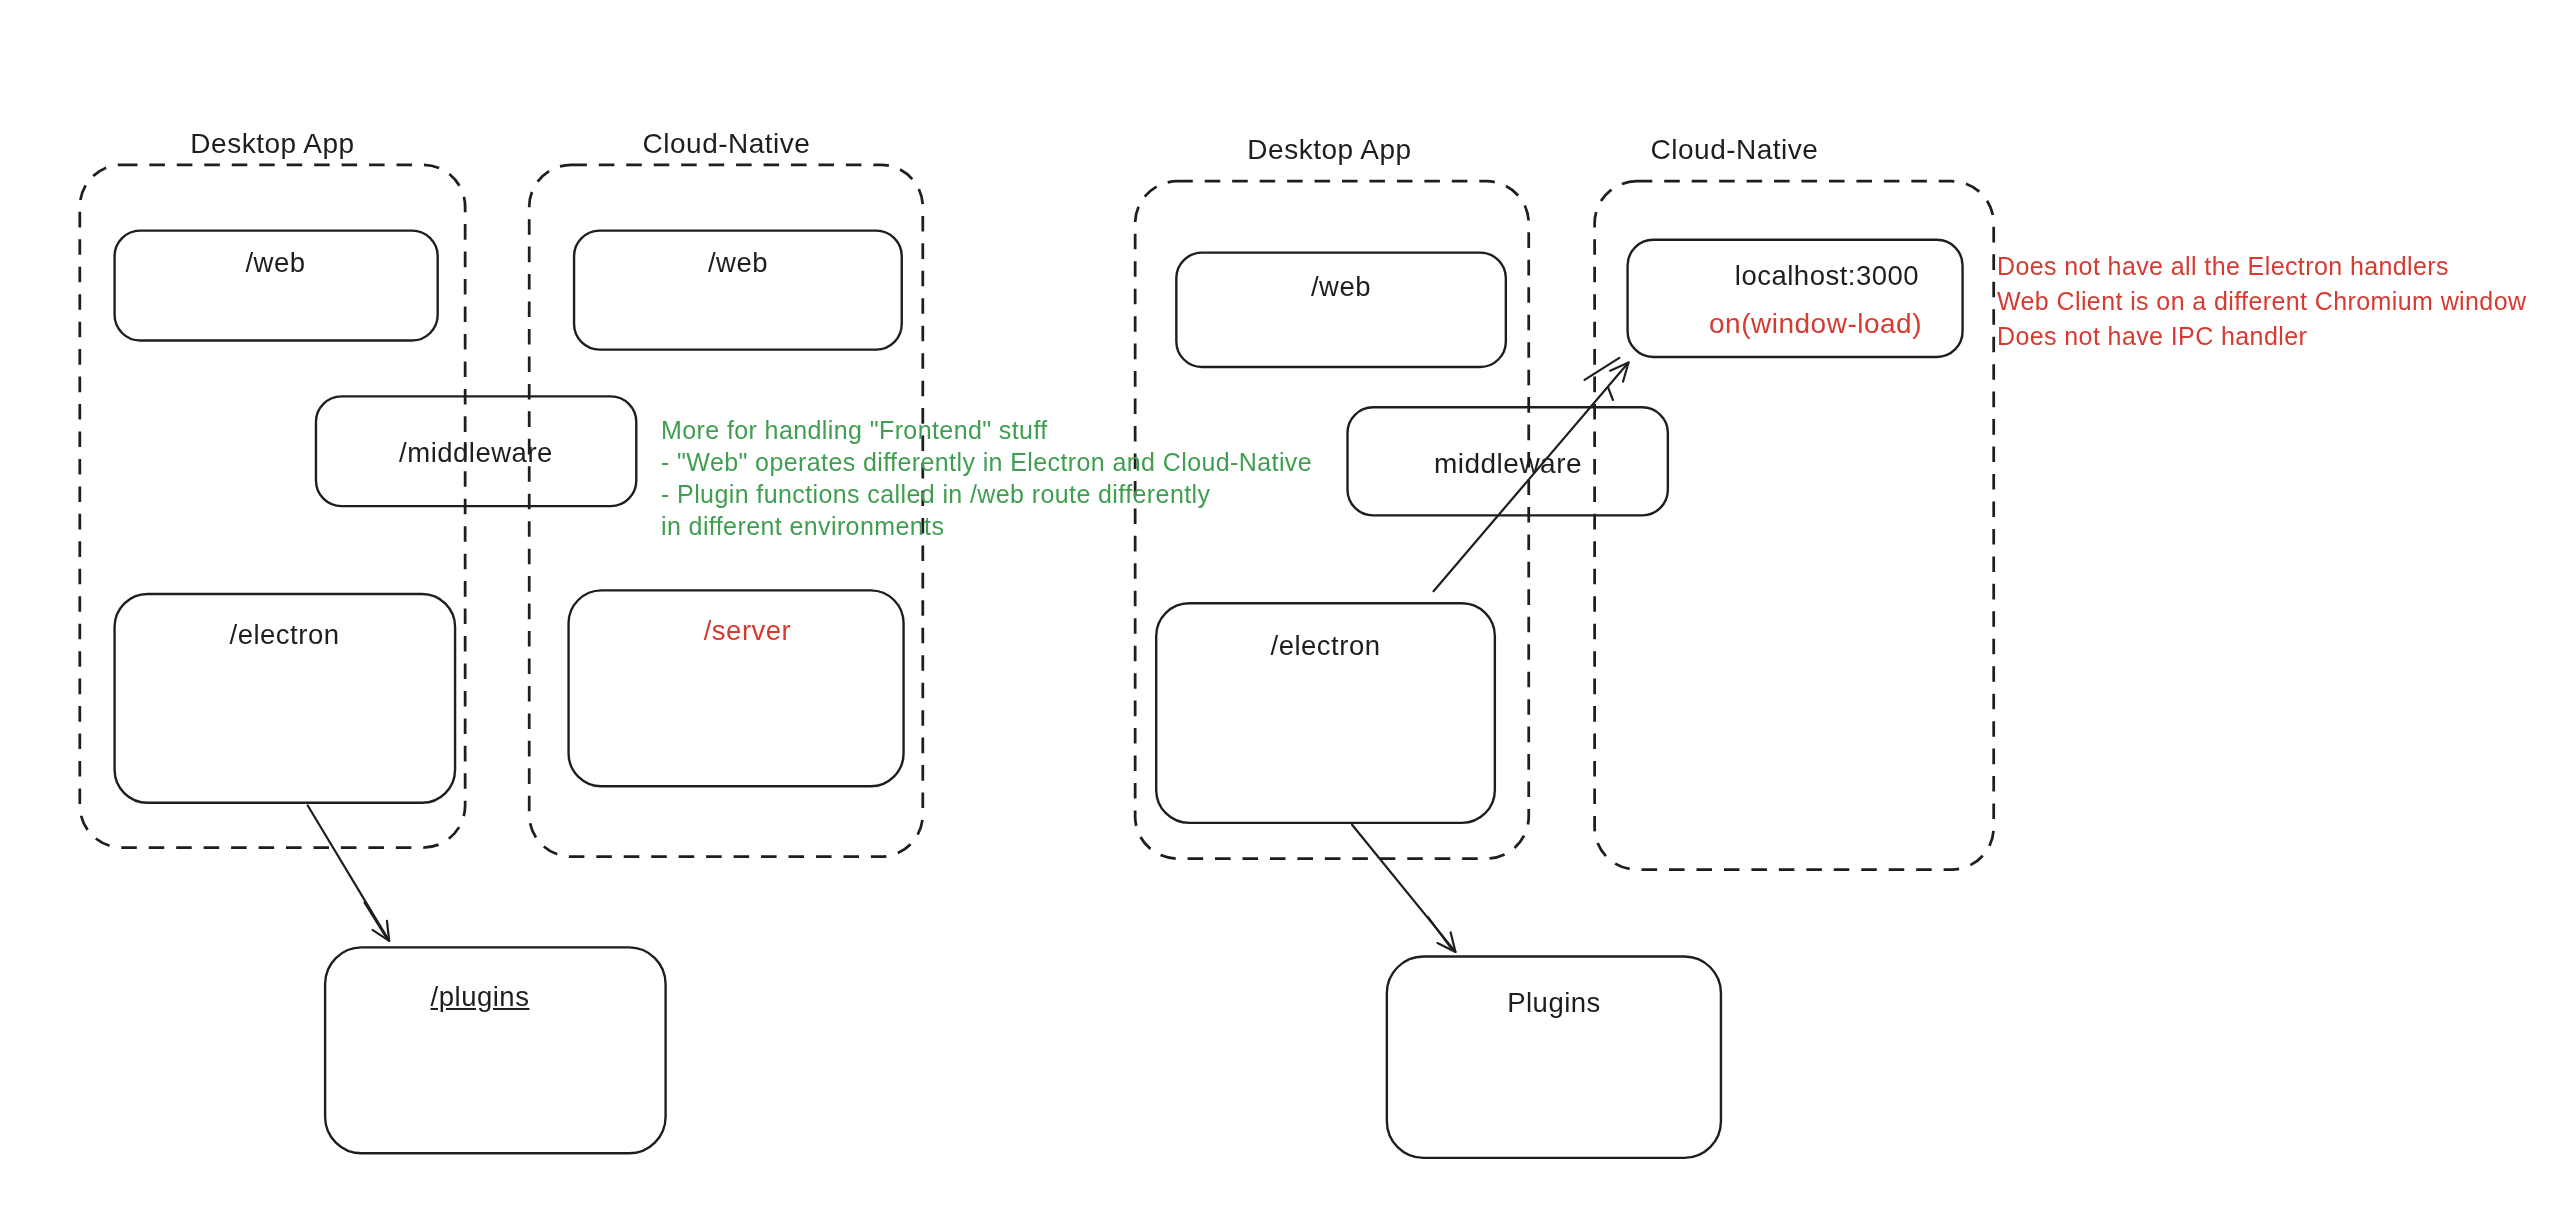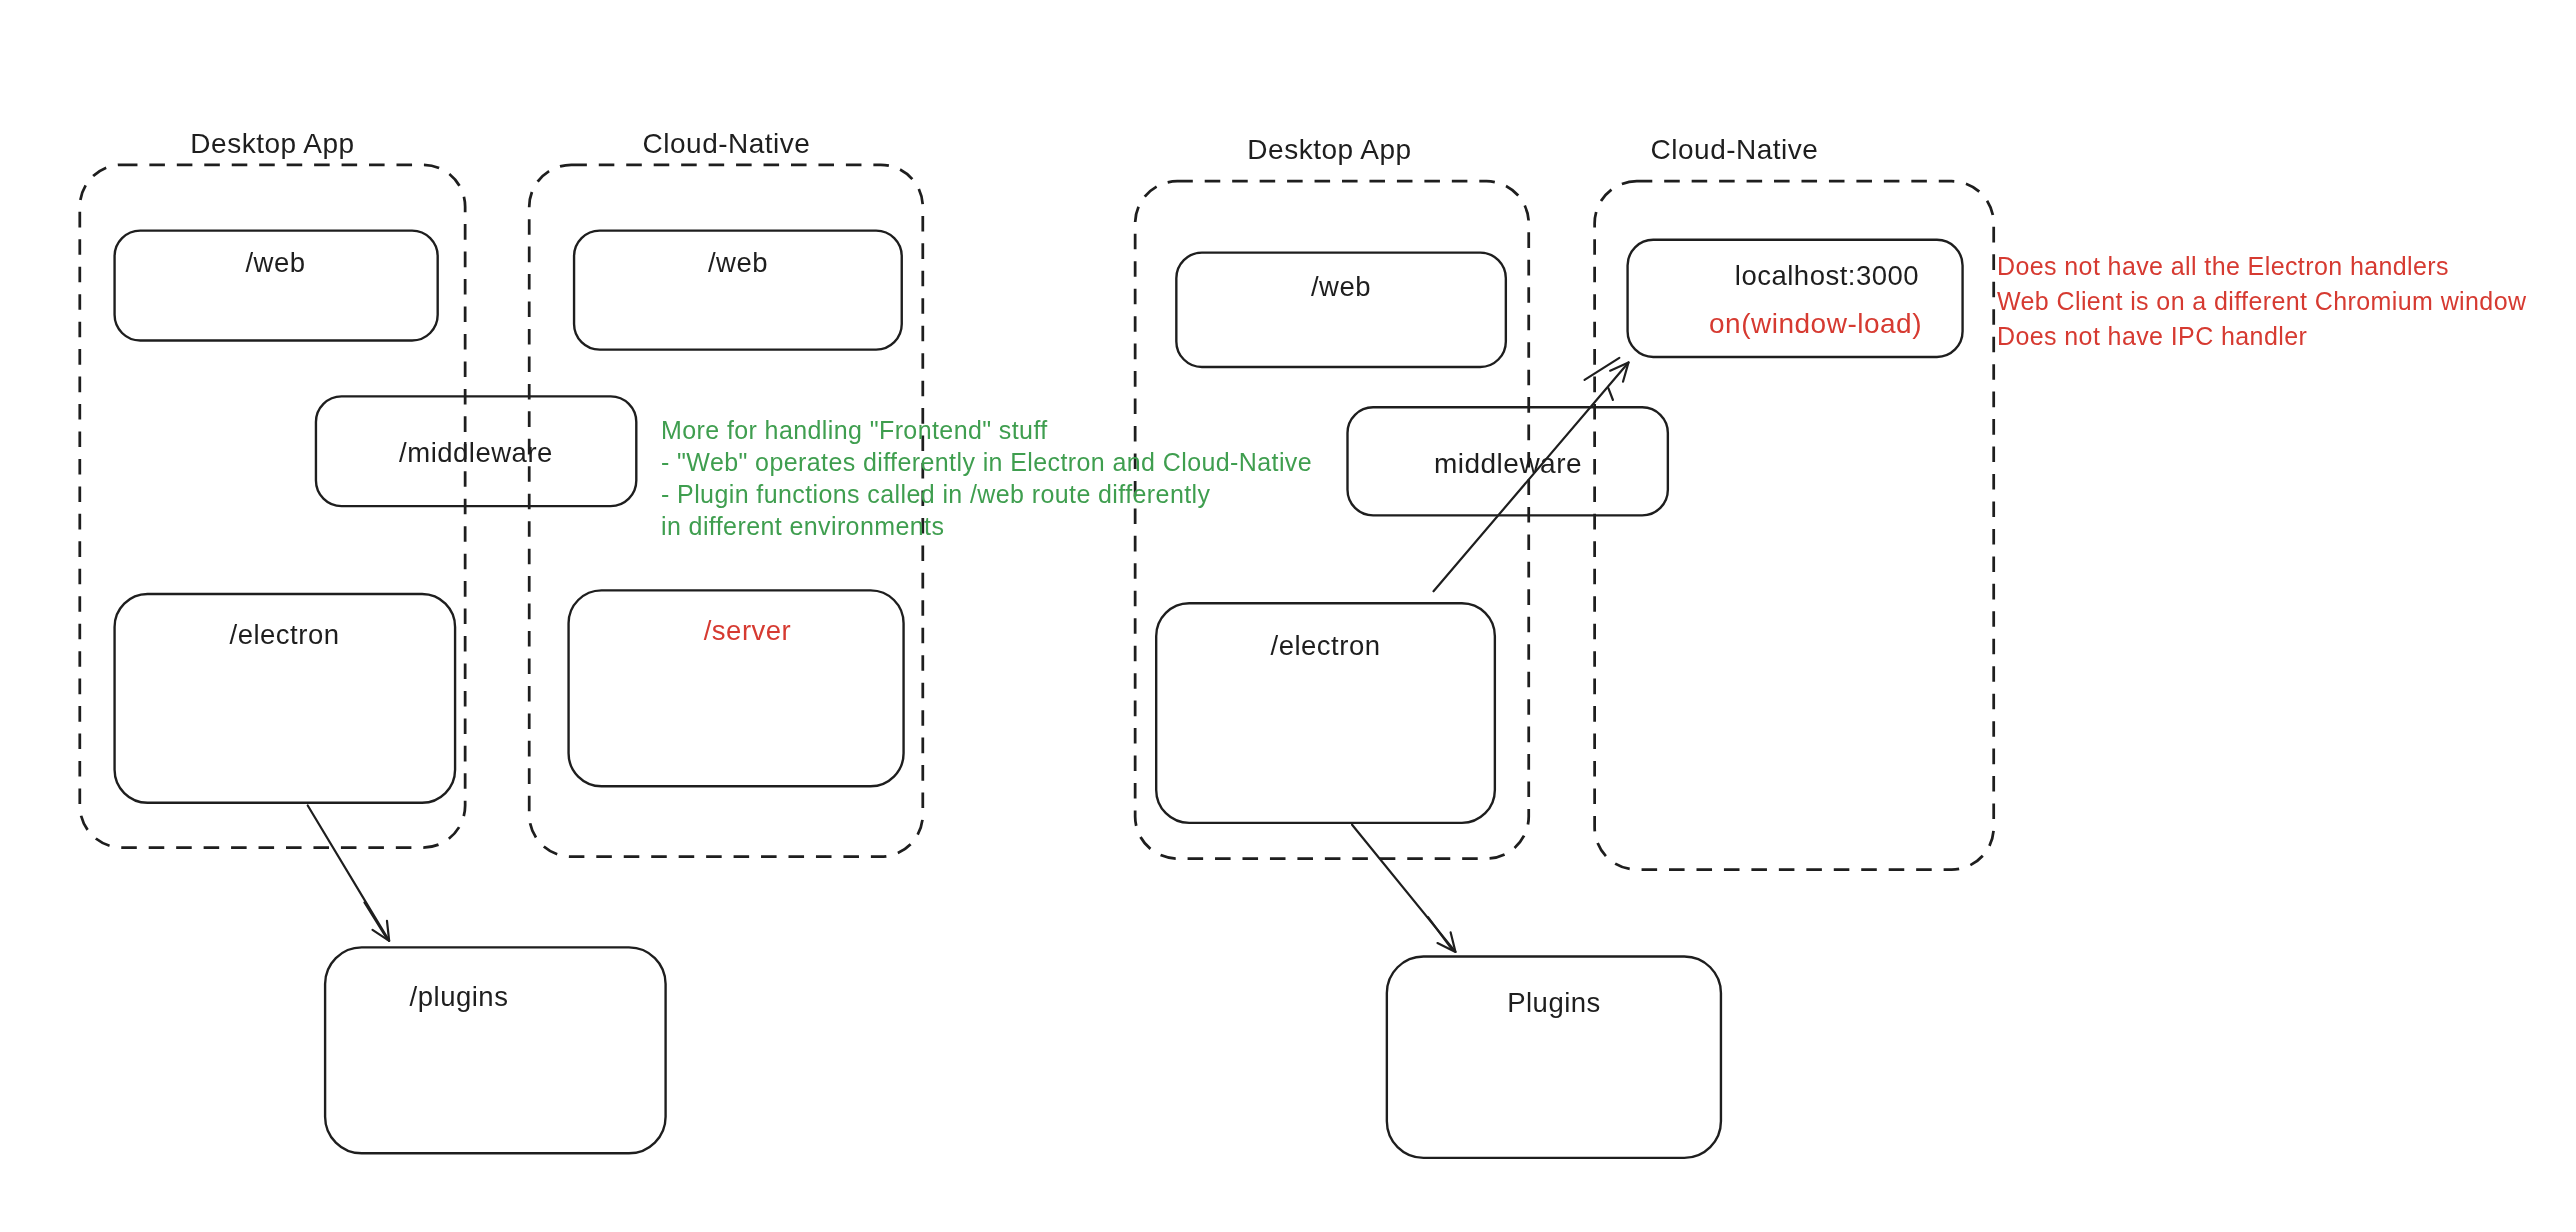--- a/index.html
+++ b/index.html
@@ -50,21 +50,21 @@
   #l-cloud-label{left:589px;top:128px;width:275px;}
   #r-desktop-label{left:1192px;top:134px;width:275px;}
   #r-cloud-label{left:1597px;top:134px;width:275px;}
 
   
   #l-web1-label{left:114px;top:247px;width:323px;}
   #l-web2-label{left:574px;top:247px;width:328px;}
   #l-middleware-label{left:316px;top:437px;width:320px;}
   #l-electron-label{left:114px;top:619px;width:341px;}
   #l-server-label{left:568px;top:615px;width:335px;margin-left:12px;}
-  #l-plugins-label{left:320px;top:981px;width:278px;}
+  #l-plugins-label{left:341px;top:981px;width:278px;text-decoration:underline;}
   #r-web-label{left:1176px;top:271px;width:330px;}
   #r-localhost-label{left:1628px;top:260px;width:398px;}
   #r-windowload-label{left:1648px;top:308px;width:335px;}
   #r-middleware-label{left:1348px;top:448px;width:320px;}
   #r-electron-label{left:1156px;top:630px;width:339px;}
   #r-plugins-label{left:1387px;top:987px;width:334px;}
 </style>
 </head>
 <body>
 

